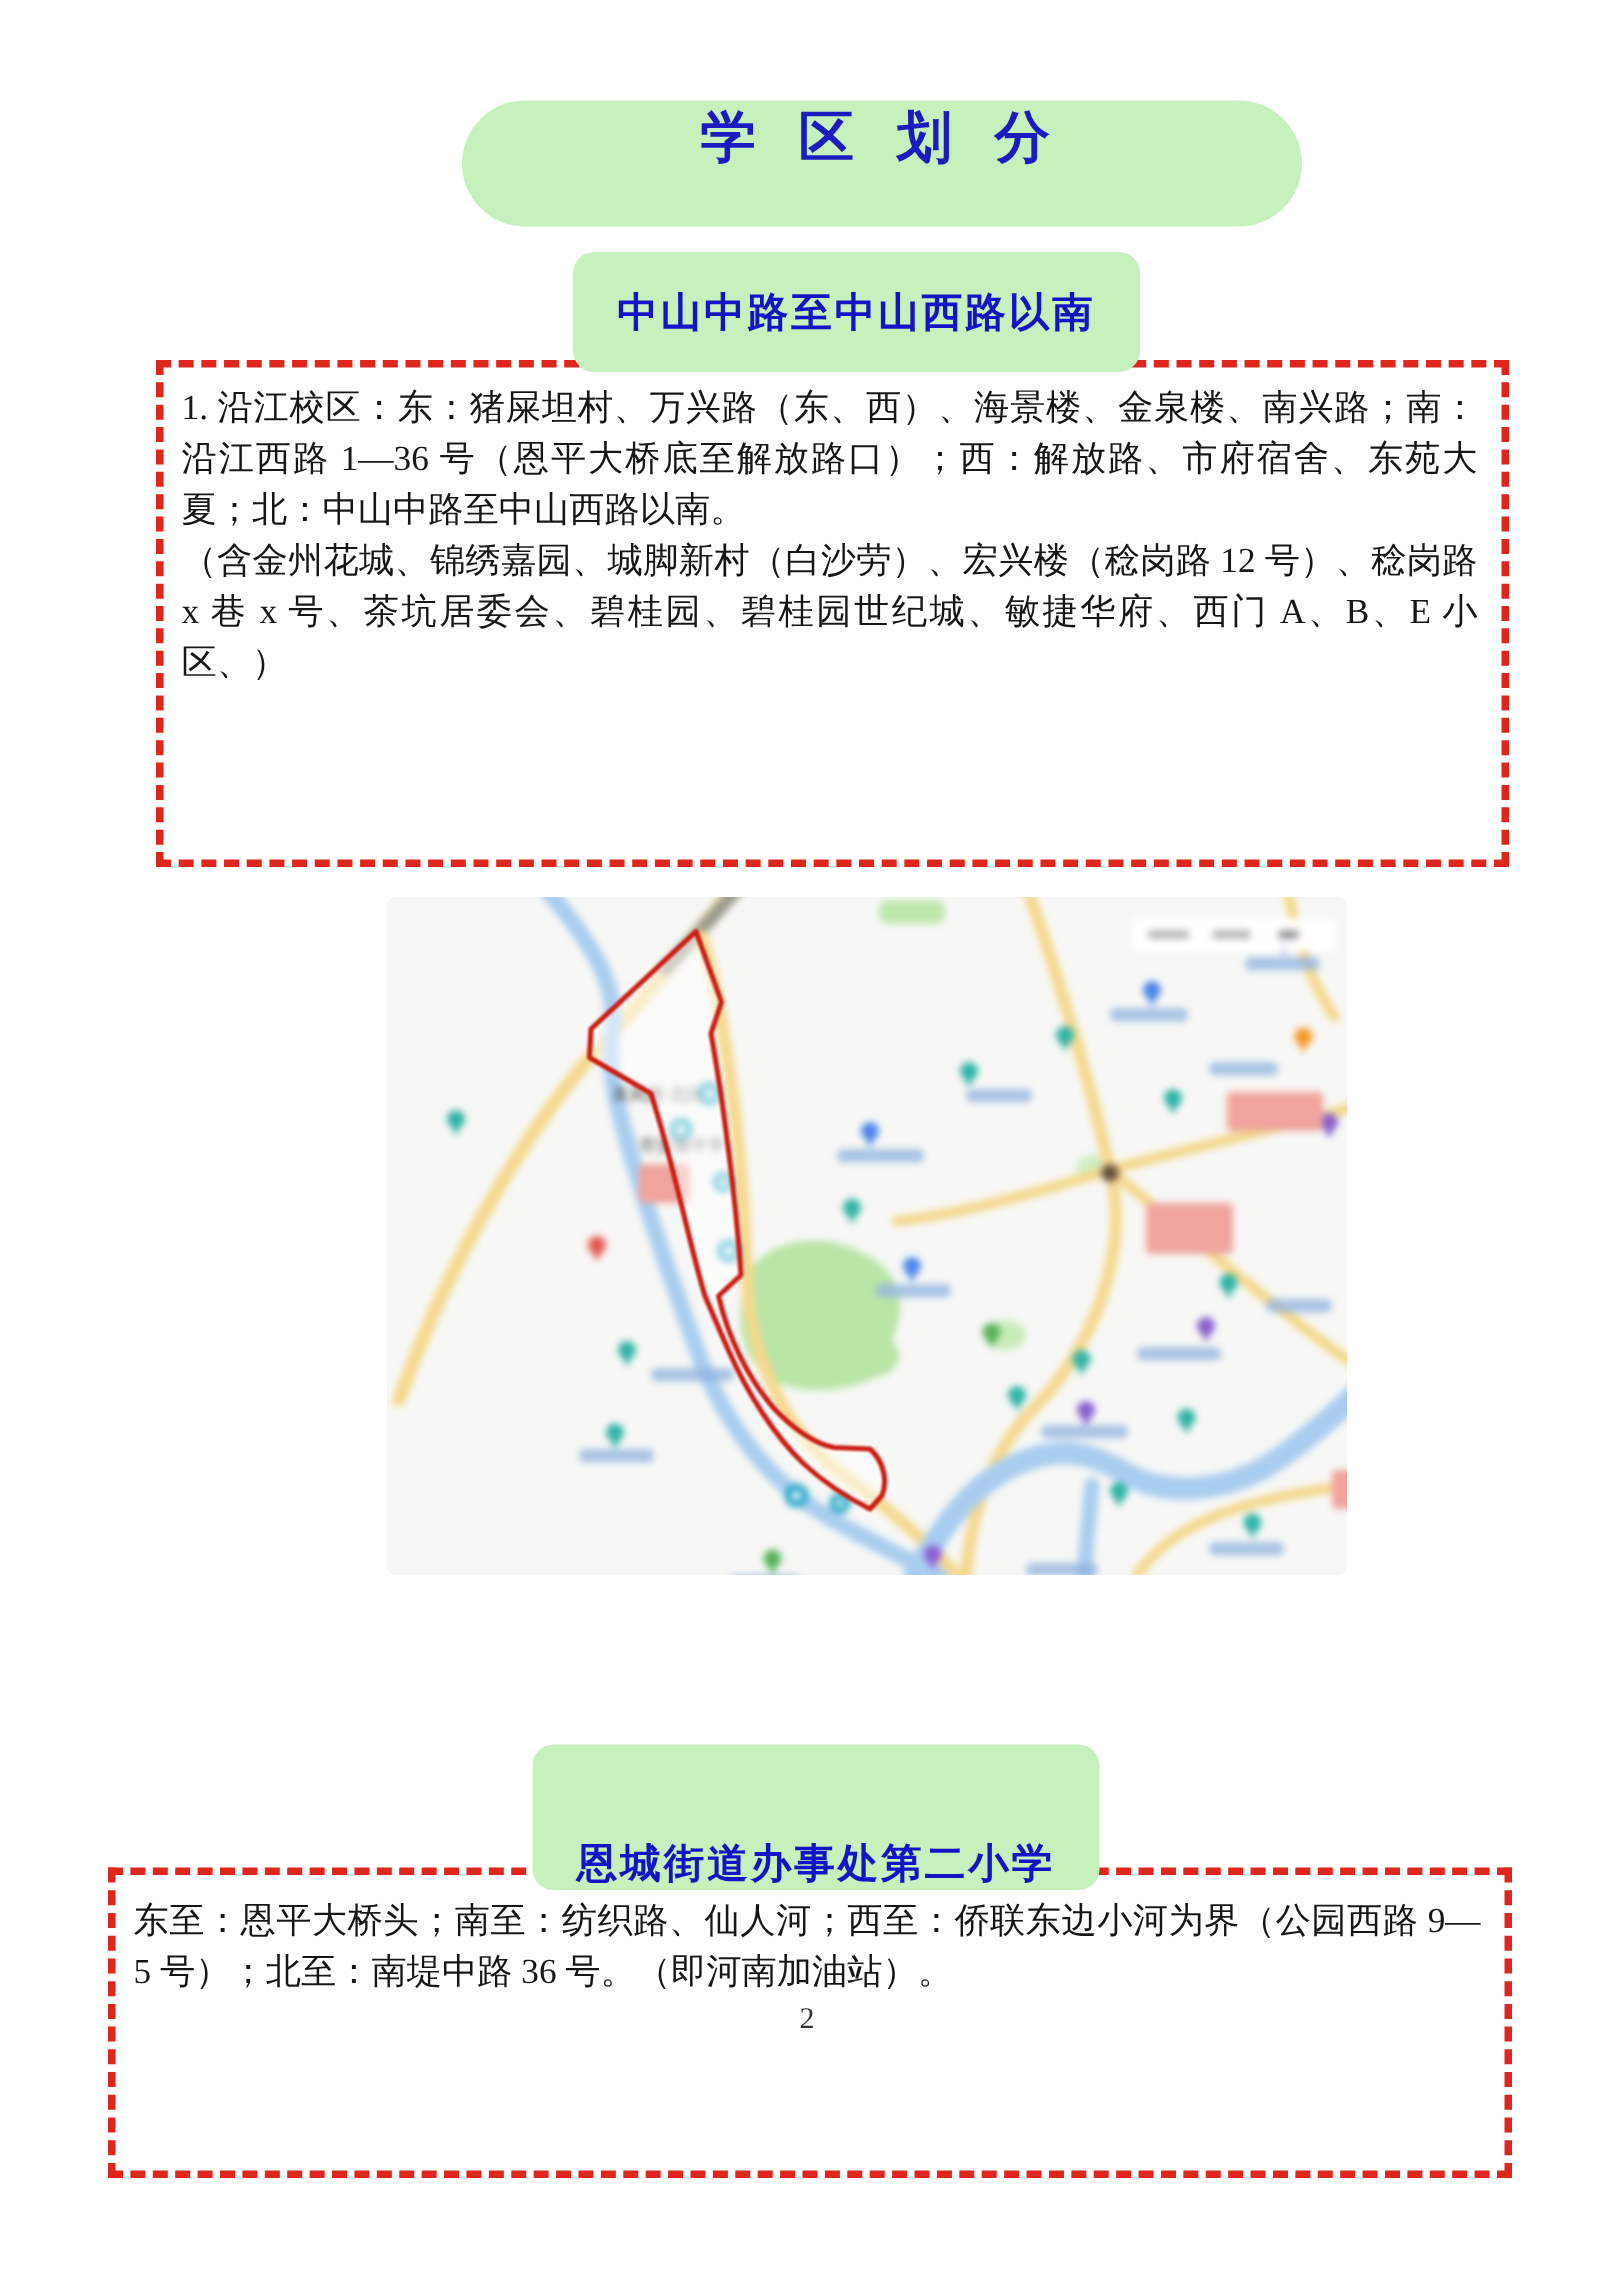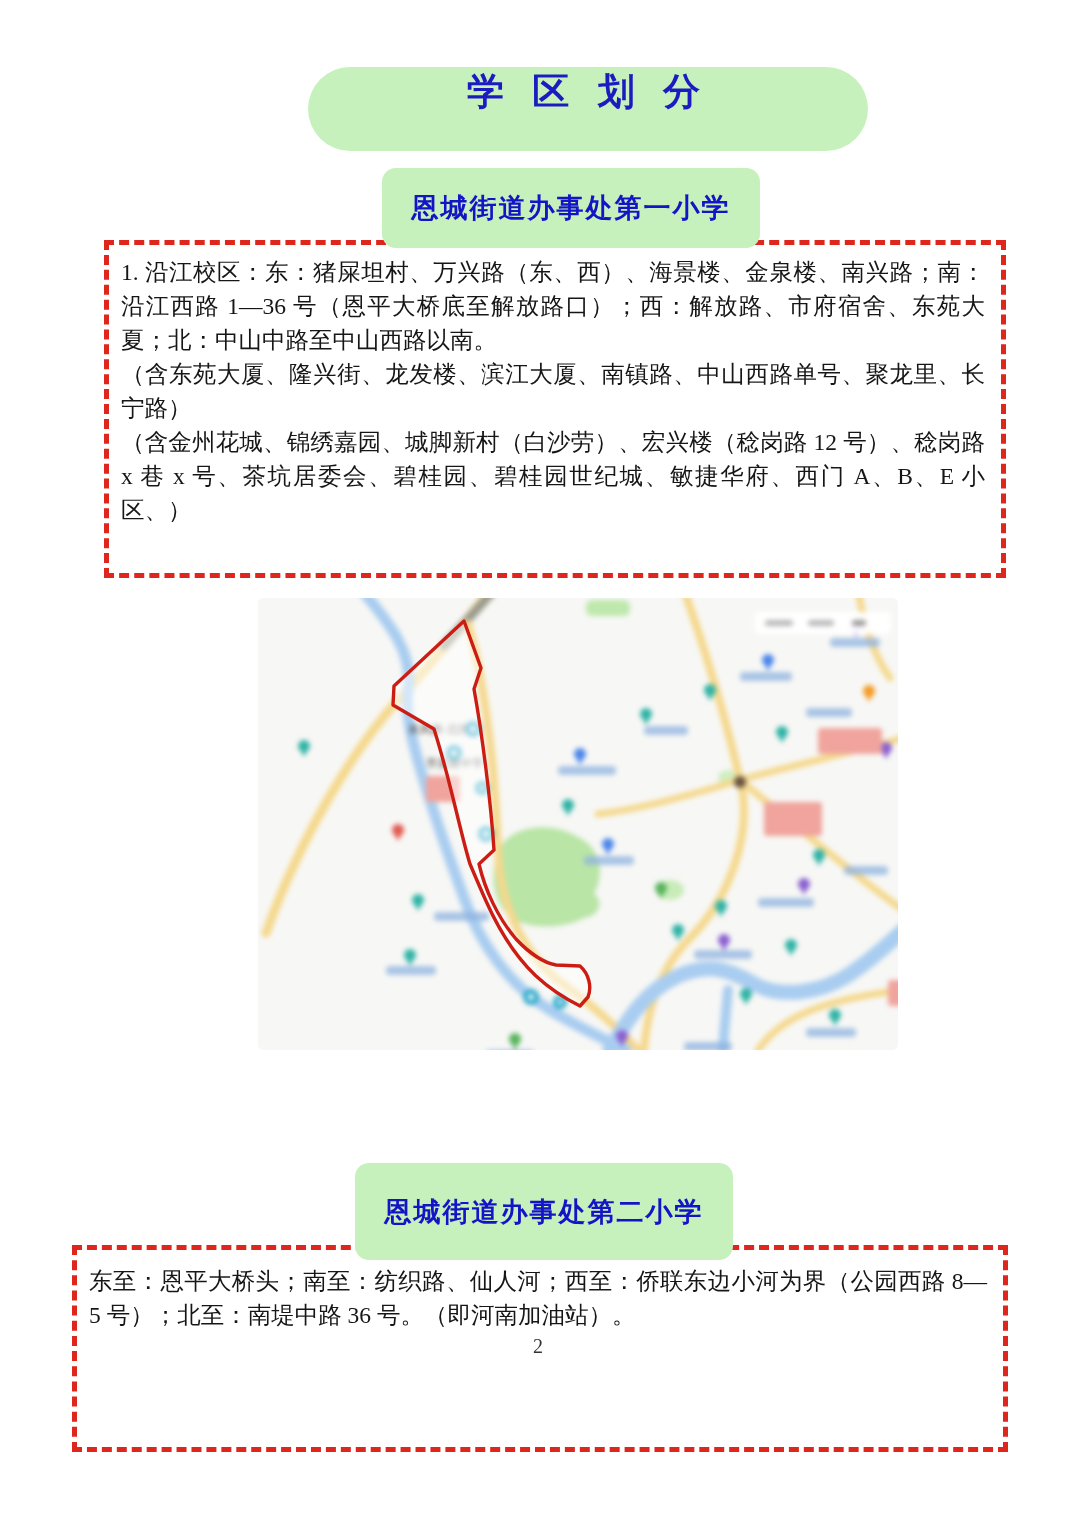--- a/index.html
+++ b/index.html
@@ -16,21 +16,21 @@
   }
   .title-pill span{
     font-family:"Liberation Sans","DejaVu Sans",sans-serif;
     font-weight:bold;font-size:37px;color:#1b1bc0;letter-spacing:9px;
   }
   .green-box{
     background:#c6f1bd;border-radius:14px;display:flex;align-items:center;
     justify-content:center;z-index:3;
   }
   .head1{left:382px;top:168px;width:378px;height:80px;}
-  .head2{left:355px;top:1163px;width:378px;height:97px;}
+  .head2{left:355px;top:1163px;width:378px;height:97px;align-items:flex-end;}
   .green-box span{
     font-weight:bold;font-size:27px;color:#1414c6;letter-spacing:2px;
   }
   .dashed-box{
     border:5px dashed #de261c;box-sizing:border-box;background:transparent;z-index:1;
   }
   .dashed1{left:104px;top:240px;width:902px;height:338px;padding:10px 16px 0 12px;}
   .dashed2{left:72px;top:1245px;width:936px;height:207px;padding:14px 16px 0 12px;}
   .dashed-box p{
     margin:0;font-size:23.5px;line-height:34px;color:#161616;
@@ -47,26 +47,25 @@
   .map svg{display:block;}
 </style>
 </head>
 <body>
 
 <div class="abs title-pill">
   <span>学 区 划 分</span>
 </div>
 
 <div class="abs green-box head1">
-  <span>恩城街道办事处第一小学</span>
+  <span>中山中路至中山西路以南</span>
 </div>
 
 <div class="abs dashed-box dashed1">
   <p>1. 沿江校区：东：猪屎坦村、万兴路（东、西）、海景楼、金泉楼、南兴路；南：沿江西路 1—36 号（恩平大桥底至解放路口）；西：解放路、市府宿舍、东苑大夏；北：中山中路至中山西路以南。</p>
-  <p>（含东苑大厦、隆兴街、龙发楼、滨江大厦、南镇路、中山西路单号、聚龙里、长宁路）</p>
   <p>（含金州花城、锦绣嘉园、城脚新村（白沙劳）、宏兴楼（稔岗路 12 号）、稔岗路 x 巷 x 号、茶坑居委会、碧桂园、碧桂园世纪城、敏捷华府、西门 A、B、E 小区、）</p>
 </div>
 
 <div class="abs map">
   <svg width="640" height="452" viewBox="0 0 640 452" xmlns="http://www.w3.org/2000/svg">
 
     <g style="filter:blur(2.6px)">
       <rect x="-10" y="-10" width="660" height="472" fill="#f7f7f5"></rect>
 
       <g>
@@ -279,15 +278,15 @@
                L135,107 L136,88 Z" fill="rgba(255,255,255,0.5)" stroke="#cb1d13" stroke-width="3.4" stroke-linejoin="round"></path>
     </g>
   </svg>
 </div>
 
 <div class="abs green-box head2">
   <span>恩城街道办事处第二小学</span>
 </div>
 
 <div class="abs dashed-box dashed2">
-  <p>东至：恩平大桥头；南至：纺织路、仙人河；西至：侨联东边小河为界（公园西路 8—5 号）；北至：南堤中路 36 号。（即河南加油站）。</p>
+  <p>东至：恩平大桥头；南至：纺织路、仙人河；西至：侨联东边小河为界（公园西路 9—5 号）；北至：南堤中路 36 号。（即河南加油站）。</p>
   <div class="pagenum">2</div>
 </div>
 
 </body></html>

